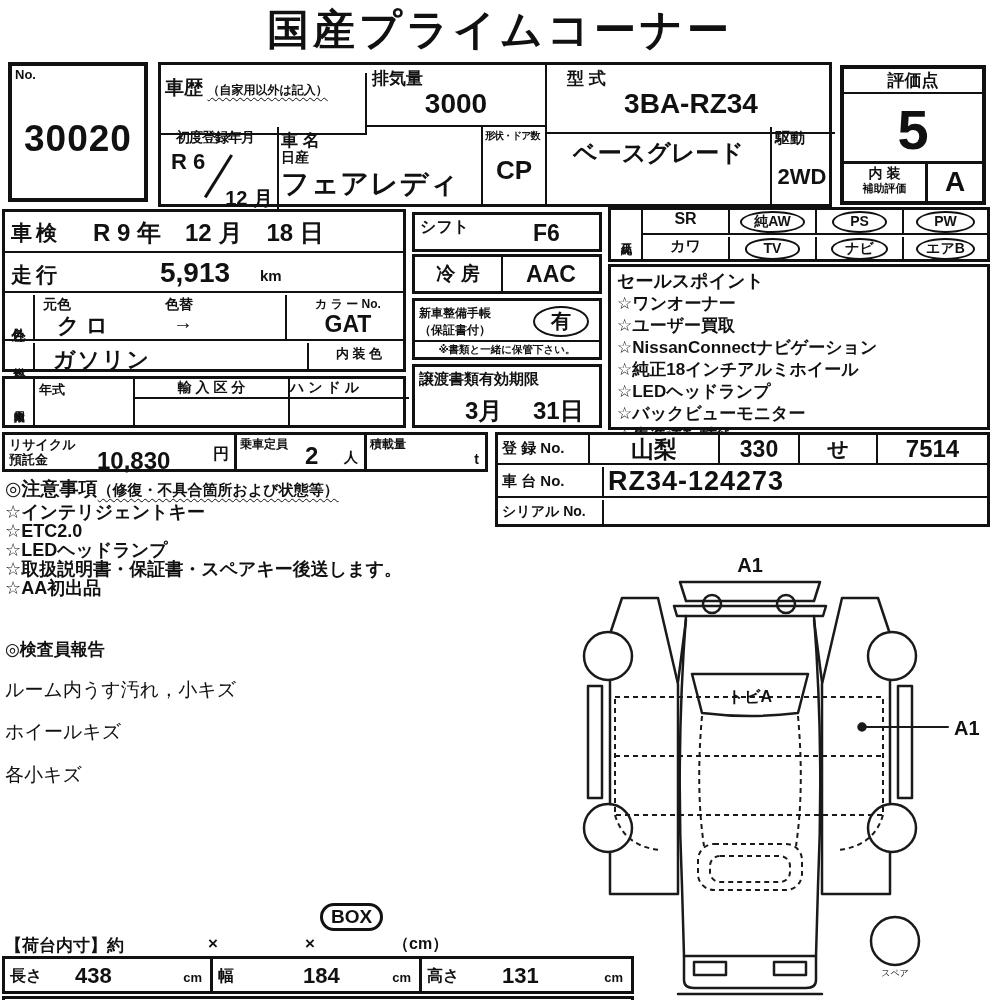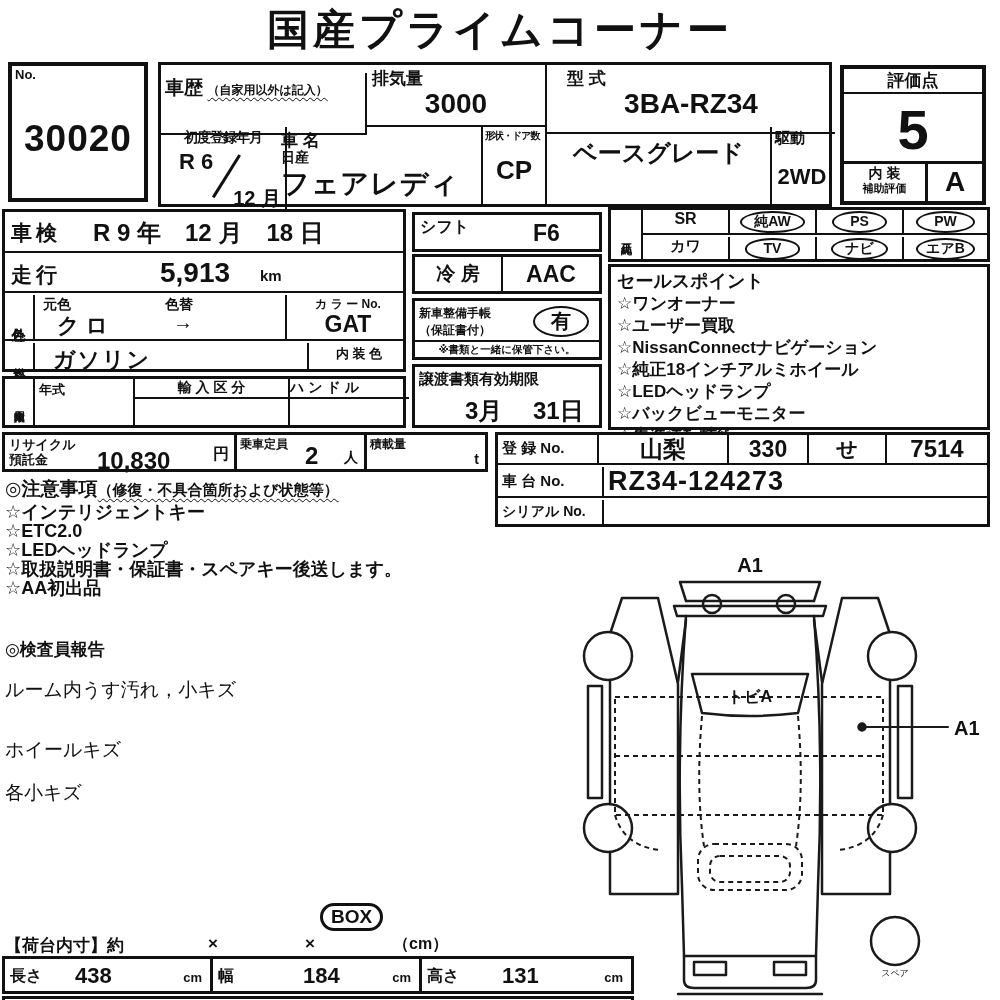--- a/index.html
+++ b/index.html
@@ -34,21 +34,21 @@
     </div>
     <div class="abs" style="left:206px;top:0;width:180px;height:62px;border-right:2px solid #111;border-bottom:2px solid #111;padding:2px 5px">
       <div class="b" style="font-size:17px">排気量</div>
       <div class="sb" style="text-align:center;font-size:28px;margin-top:-2px">3000</div>
     </div>
     <div class="abs" style="left:386px;top:0;width:288px;height:69px;border-bottom:2px solid #111;padding:2px 20px">
       <div class="b" style="font-size:17px">型 式</div>
       <div class="sb" style="text-align:center;font-size:28px;margin-top:-2px">3BA-RZ34</div>
     </div>
 
-    <div class="abs" style="left:12px;top:62px;width:114px;height:87px;border-right:2px solid #111;padding:2px 11px">
+    <div class="abs" style="left:4px;top:62px;width:114px;height:87px;border-right:2px solid #111;padding:2px 11px">
       <div class="b" style="font-size:14px;letter-spacing:-1px">初度登録年月</div>
       <span class="sb" style="position:absolute;left:6px;top:22px;font-size:22px">R 6</span>
       <span class="sb" style="position:absolute;right:4px;bottom:2px;font-size:20px">12 月</span>
       <div style="position:absolute;left:52px;top:24px;width:2.5px;height:50px;background:#111;transform:rotate(32deg)"></div>
     </div>
     <div class="abs" style="left:114px;top:62px;width:208px;height:77px;border-right:2px solid #111;padding:2px 6px">
       <div class="b" style="font-size:17px">車 名</div>
       <div class="sb" style="font-size:14px;margin-top:-3px">日産</div>
       <div class="sb" style="font-size:28px;margin-top:-2px;letter-spacing:1px">フェアレディZ</div>
     </div>
@@ -188,21 +188,21 @@
       <span class="b" style="position:absolute;right:6px;top:14px;font-size:14px">人</span>
     </div>
     <div style="flex:1;position:relative">
       <span class="b" style="position:absolute;left:3px;top:1px;font-size:12px">積載量</span>
       <span class="b" style="position:absolute;right:6px;bottom:2px;font-size:14px">t</span>
     </div>
   </div>
 
   <div class="bx" style="left:495px;top:432px;width:495px;height:95px">
     <div class="abs" style="left:0;top:0;width:100%;height:30px;border-bottom:2px solid #111;display:flex">
-      <div class="b" style="width:99px;font-size:15px;padding:4px 4px 0">登 録 No.</div>
+      <div class="b" style="width:90px;font-size:15px;padding:4px 4px 0">登 録 No.</div>
       <div class="sb" style="width:130px;border-left:2px solid #111;text-align:center;font-size:23px;line-height:28px">山梨</div>
       <div class="sb" style="width:80px;border-left:2px solid #111;text-align:center;font-size:23px;line-height:28px">330</div>
       <div class="sb" style="width:78px;border-left:2px solid #111;text-align:center;font-size:21px;line-height:28px">せ</div>
       <div class="sb" style="flex:1;border-left:2px solid #111;text-align:center;font-size:24px;line-height:28px">7514</div>
     </div>
     <div class="abs" style="left:0;top:32px;width:100%;height:31px;border-bottom:2px solid #111;display:flex">
       <div class="b" style="width:104px;font-size:15px;padding:5px 4px 0">車 台 No.</div>
       <div class="sb" style="flex:1;border-left:2px solid #111;font-size:27px;line-height:29px;padding-left:4px;letter-spacing:1px">RZ34-124273</div>
     </div>
     <div class="abs" style="left:0;top:65px;width:100%;height:24px;display:flex">
@@ -218,21 +218,21 @@
     <div class="sb" style="font-size:18px;line-height:20px">☆インテリジェントキー</div>
     <div class="sb" style="font-size:18px;line-height:19px">☆ETC2.0</div>
     <div class="sb" style="font-size:18px;line-height:19px">☆LEDヘッドランプ</div>
     <div class="sb" style="font-size:18px;line-height:19px">☆取扱説明書・保証書・スペアキー後送します。</div>
     <div class="sb" style="font-size:18px;line-height:19px">☆AA初出品</div>
   </div>
 
   <div class="abs" style="left:5px;top:638px;width:555px">
     <div class="b" style="font-size:17px">◎検査員報告</div>
     <div style="font-size:19px;margin-top:16px">ルーム内うす汚れ，小キズ</div>
-    <div style="font-size:19px;margin-top:34px">ホイールキズ</div>
+    <div style="font-size:19px;margin-top:16px">ホイールキズ</div>
     <div style="font-size:19px;margin-top:17px">各小キズ</div>
   </div>
 
   <svg viewBox="0 0 436 444" style="position:absolute;left:562px;top:556px;width:436px;height:444px">
     <g stroke="#1a1a1a" stroke-width="2.5" fill="none" stroke-linejoin="round" stroke-linecap="round">
 
       <path d="M118 26 L258 26 L252 45 L124 45 Z"></path>
       <path d="M112 50 L264 50 L261 60 L115 60 Z"></path>
       <circle cx="150" cy="48" r="9"></circle>
       <circle cx="224" cy="48" r="9"></circle>

